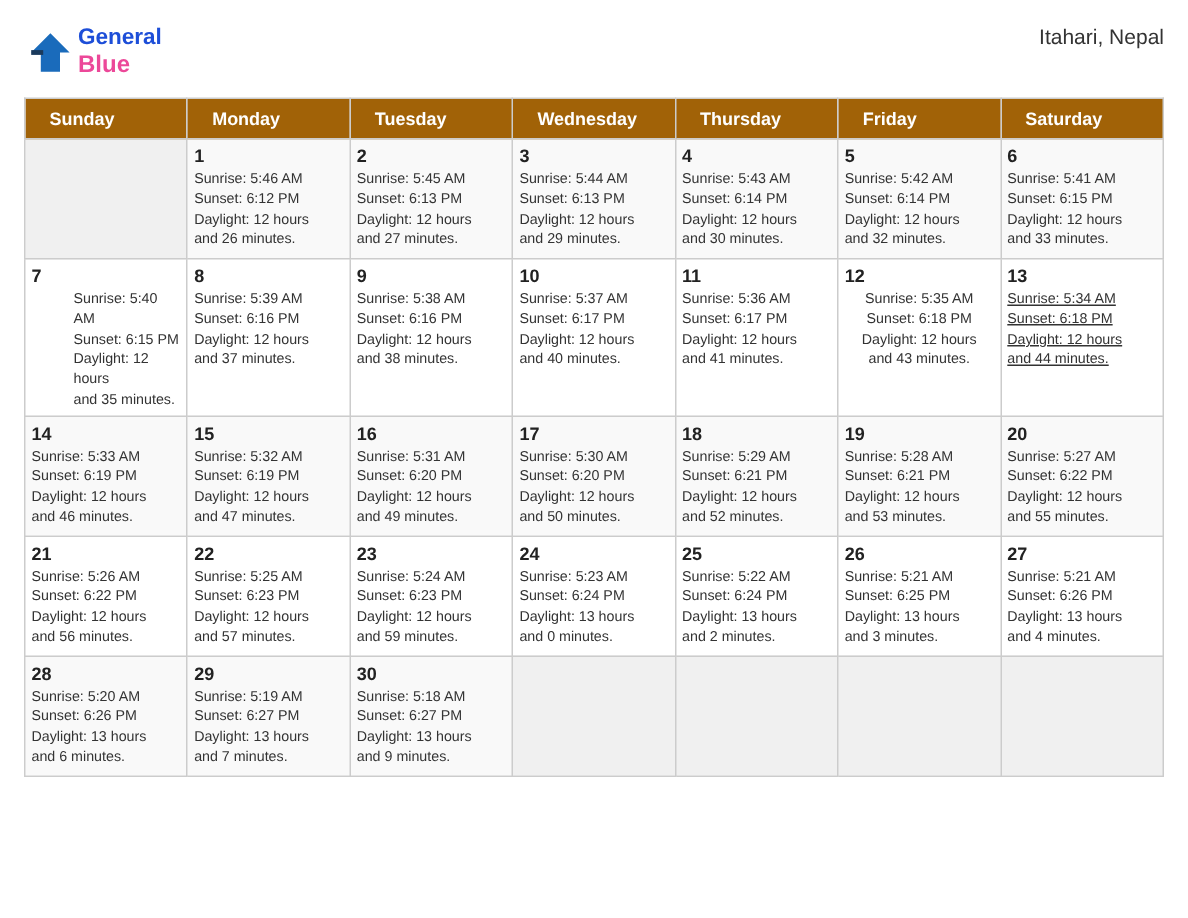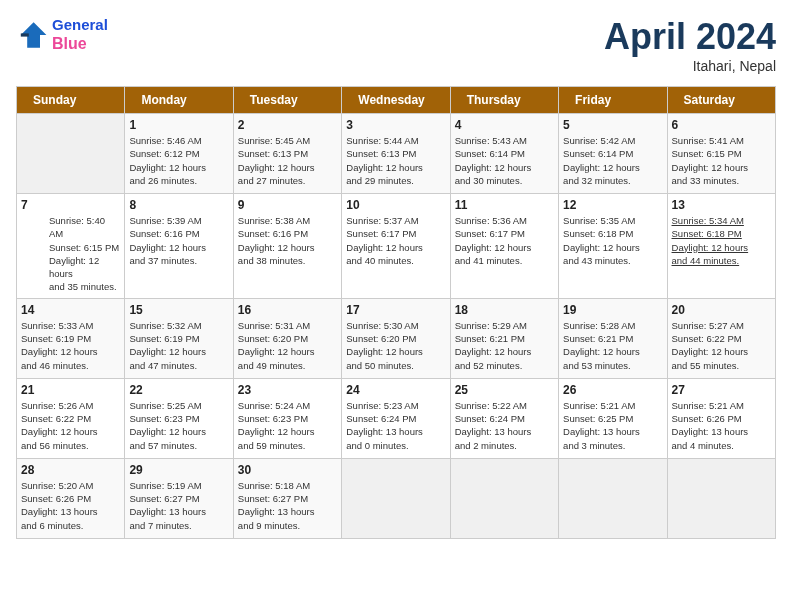--- a/index.html
+++ b/index.html
@@ -87,21 +87,20 @@
       <rect x="0" y="0" width="40" height="40" fill="white"></rect>
       <polygon points="22,4 38,20 30,20 30,36 14,36 14,20 6,20" fill="#1a6bbb"></polygon>
       <rect x="6" y="18" width="10" height="4" fill="#1a3a5c"></rect>
     </svg>
     <div>
       <div style="font-size:15px;font-weight:bold;color:#1d4ed8;line-height:1.2;">General</div>
       <div style="font-size:16px;font-weight:bold;color:#ec4899;line-height:1.2;">Blue</div>
     </div>
   </div>
   <div class="title-block">
-    <div class="month-title">April 2024</div>
     <div class="location">Itahari, Nepal</div>
   </div>
 </div>
 
 <table>
   <thead>
     <tr>
     <th>Sunday</th>
         <th>Monday</th>
         <th>Tuesday</th>
@@ -188,21 +187,21 @@
         </td>
         <td>
           <div class="day-number">11</div>
           <div class="day-info" style="white-space: pre-line;">Sunrise: 5:36 AM
 Sunset: 6:17 PM
 Daylight: 12 hours
 and 41 minutes.</div>
         </td>
         <td>
           <div class="day-number">12</div>
-          <div class="day-info" style="white-space: pre-line;">Sunrise: 5:35 AM
+          <div class="day-info" style="white-space: pre-line; text-align: center;">Sunrise: 5:35 AM
 Sunset: 6:18 PM
 Daylight: 12 hours
 and 43 minutes.</div>
         </td>
         <td>
           <div class="day-number">13</div>
           <div class="day-info" style="white-space: pre-line; text-decoration: underline;">Sunrise: 5:34 AM
 Sunset: 6:18 PM
 Daylight: 12 hours
 and 44 minutes.</div>

